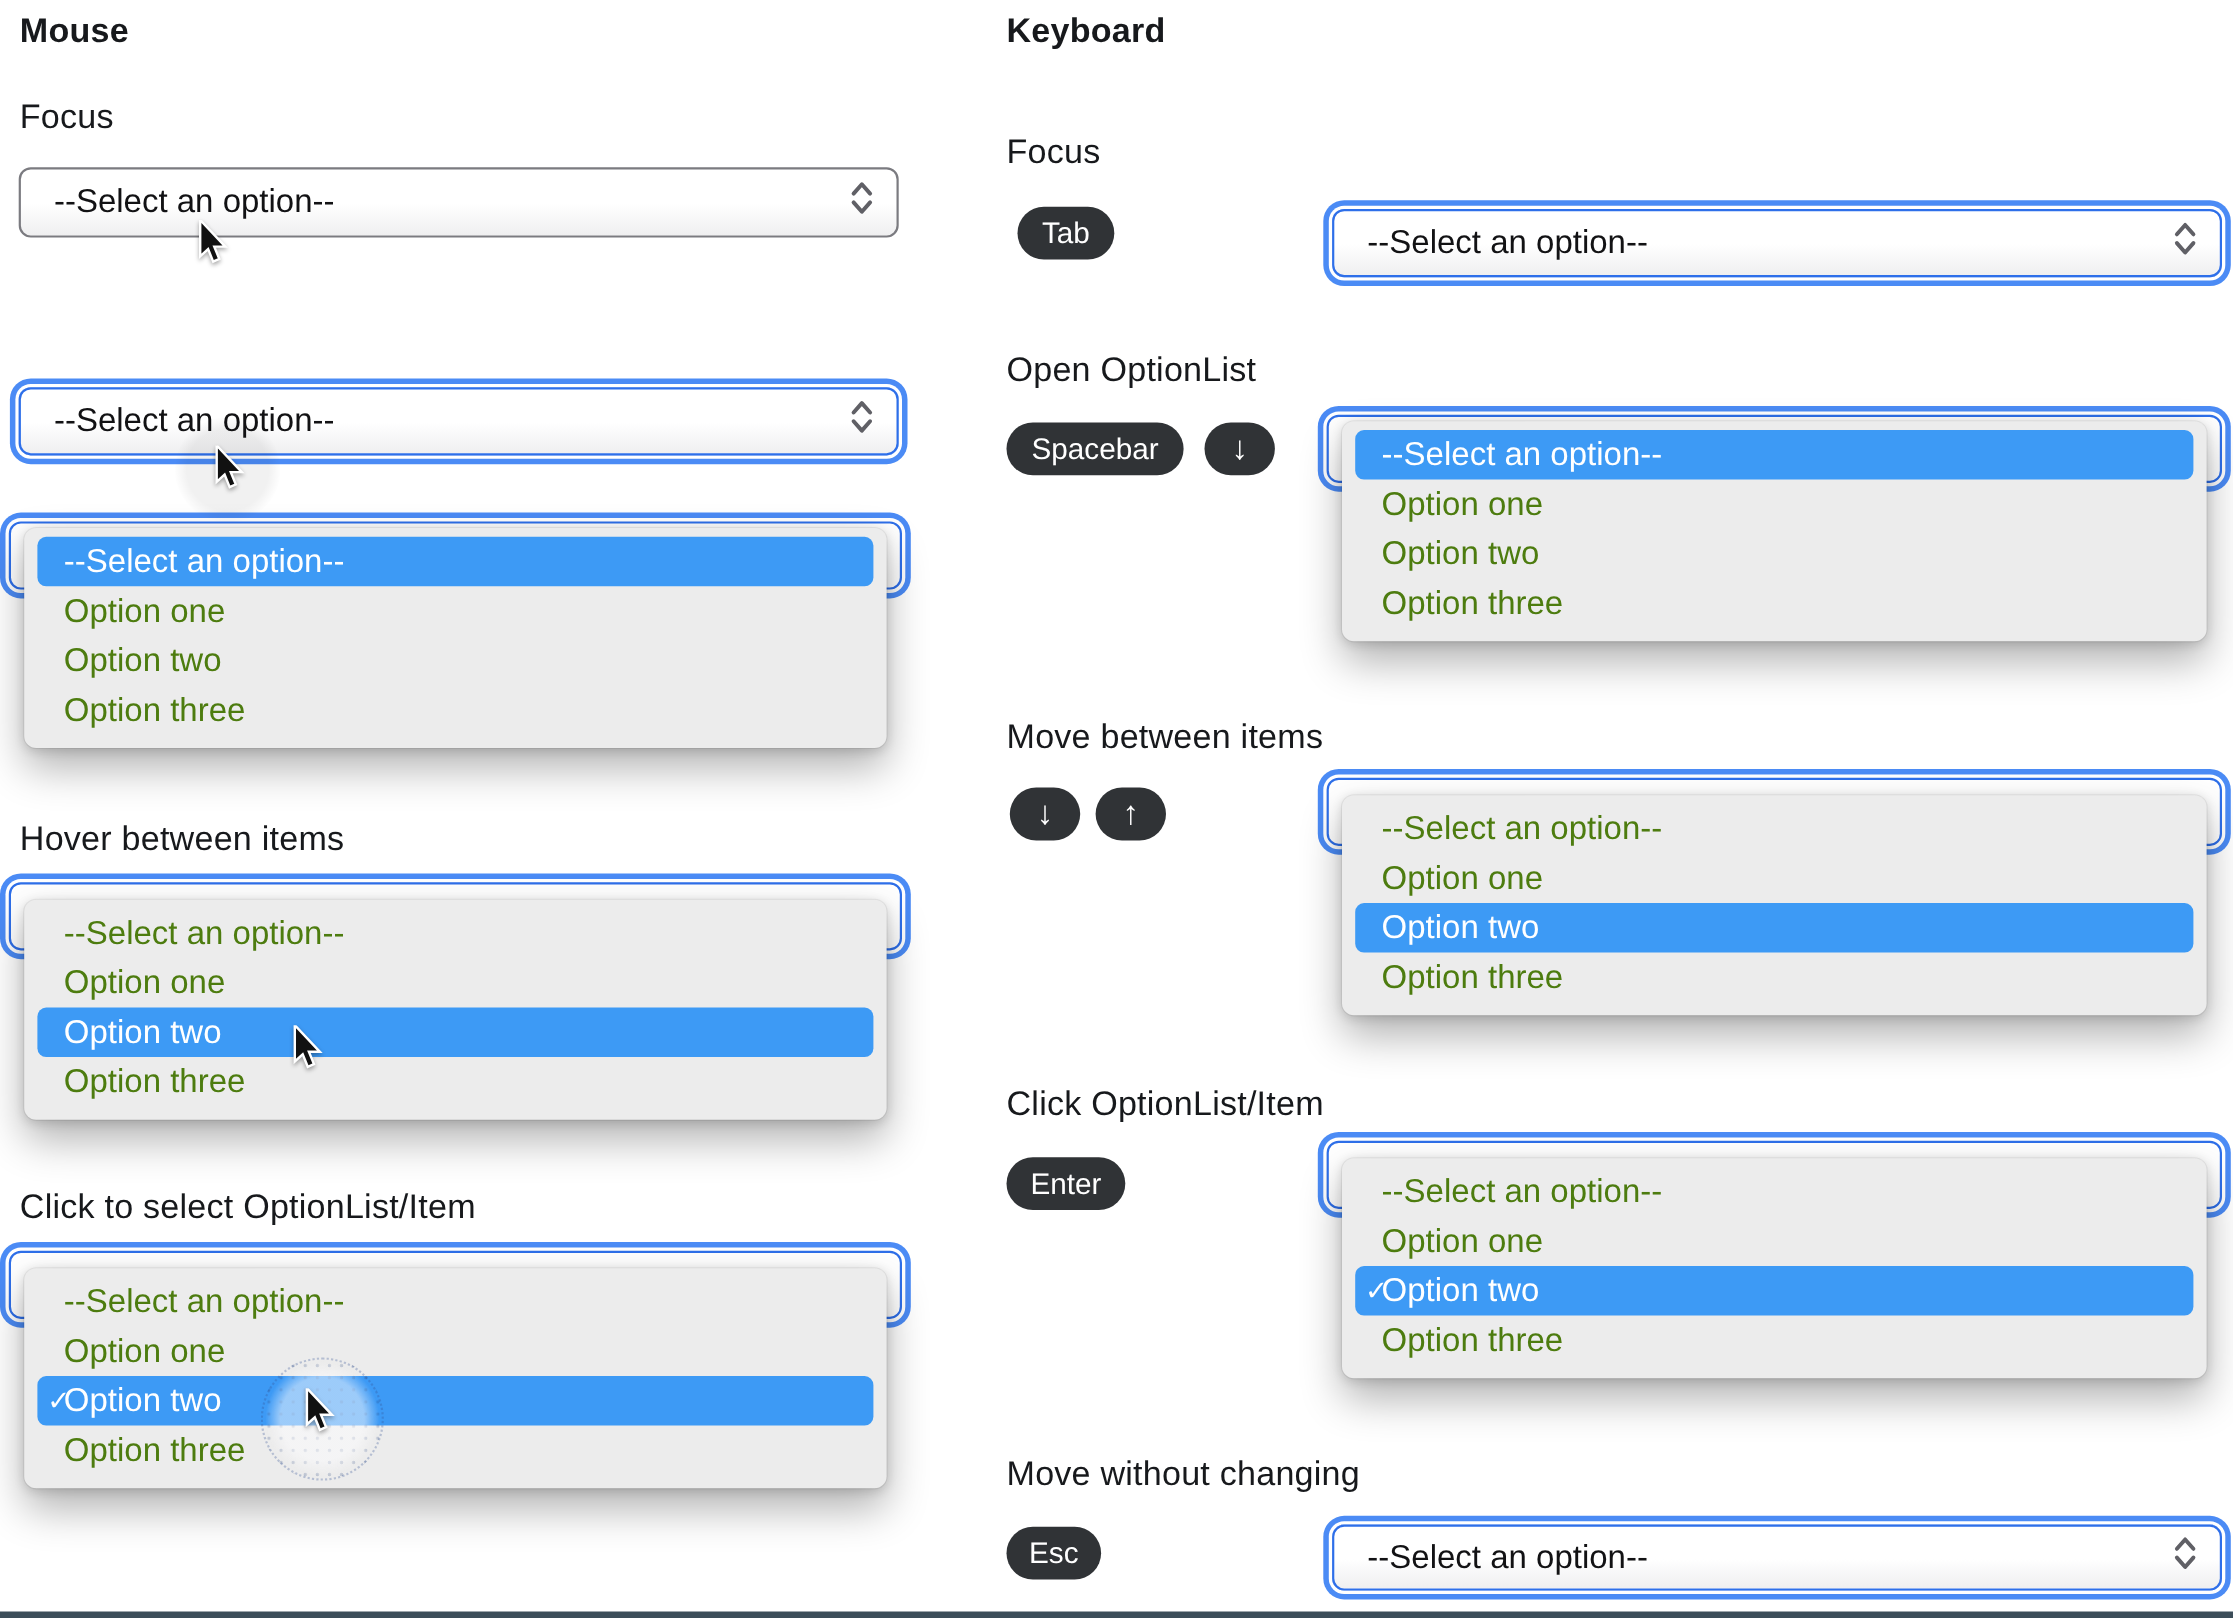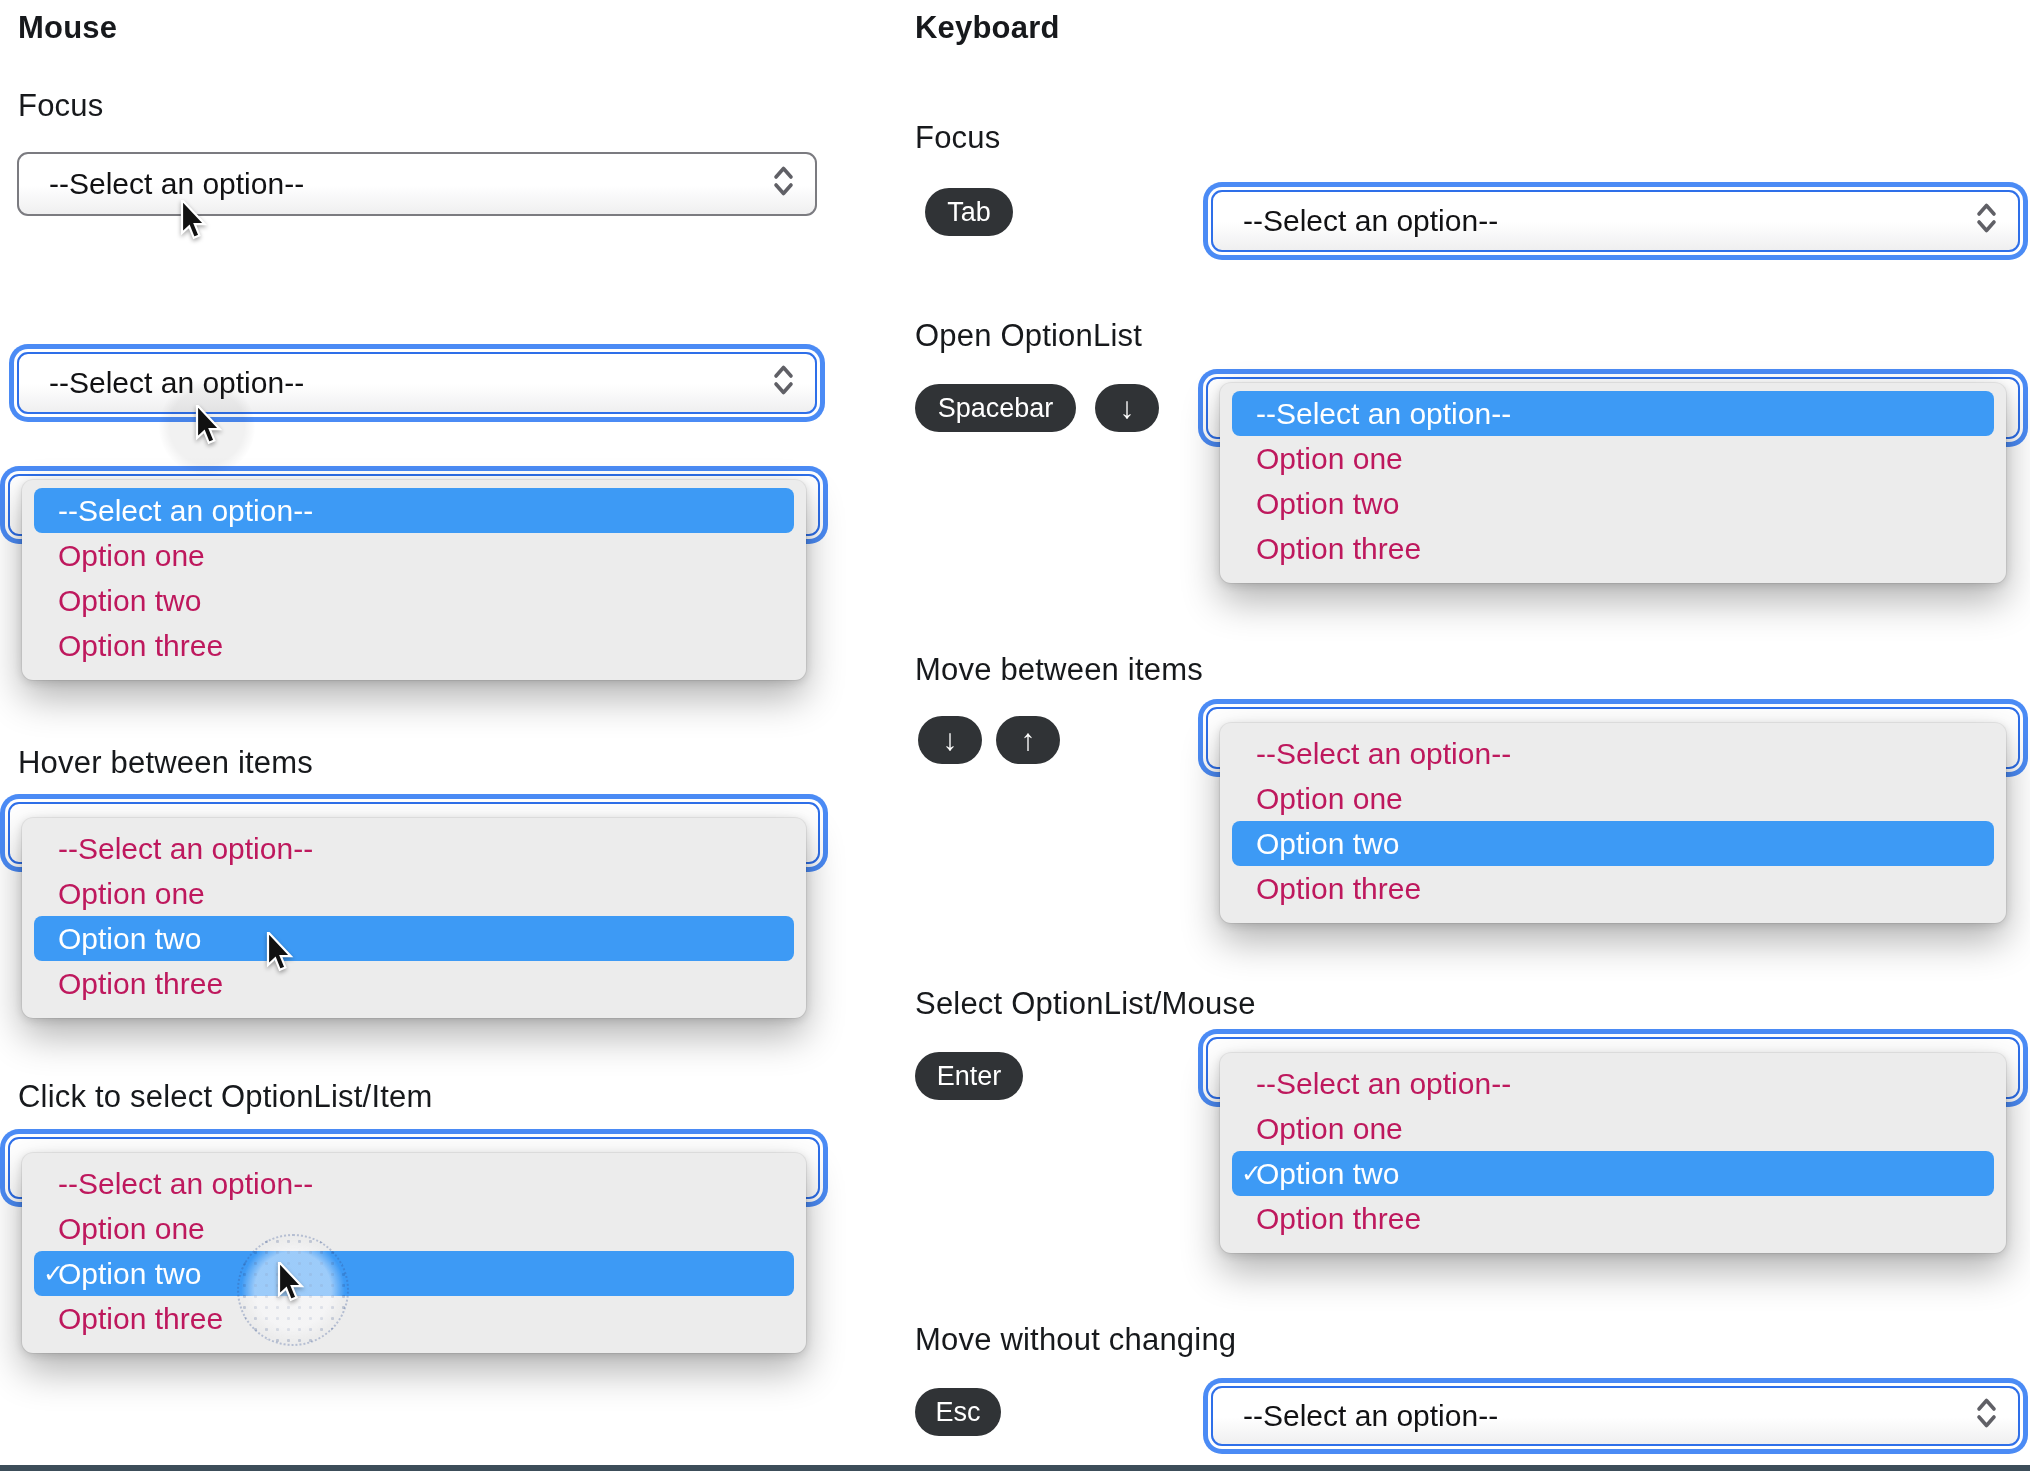--- a/index.html
+++ b/index.html
@@ -32,21 +32,21 @@
     background:#ffffff;border:2px solid #2e6fe9;border-radius:11px;
     box-shadow:0 0 0 3px #ffffff,0 0 0 8px #4b8bf5;
   }
   .panel{
     position:relative;margin:0 14px;background:#ececec;border-radius:11px;
     padding:8px 0 12px;
     box-shadow:0 18px 38px rgba(0,0,0,.30),0 2px 10px rgba(0,0,0,.14),0 0 0 1px rgba(0,0,0,.06);
   }
   .opt{
     position:relative;height:45px;margin:0 12px;padding:0 24px;
-    display:flex;align-items:center;font-size:30px;color:#be185d;border-radius:8px;
+    display:flex;align-items:center;font-size:30px;color:#4d7c0f;border-radius:8px;
     white-space:nowrap;
   }
   .opt.hl{background:#3d9af5;color:#ffffff;}
   .opt .chk{position:absolute;left:9px;font-size:25px;font-weight:400;}
 
   
   .badge{
     position:absolute;box-sizing:border-box;
     display:flex;align-items:center;justify-content:center;
     background:#303336;color:#ffffff;border-radius:25px;font-size:27px;
@@ -188,21 +188,21 @@
   <div class="combo" style="left:1206px;top:707px;width:814px;">
     <div class="ringsel"></div>
     <div class="panel" style="margin-top:16px;">
       <div class="opt">--Select an option--</div>
       <div class="opt">Option one</div>
       <div class="opt hl">Option two</div>
       <div class="opt">Option three</div>
     </div>
   </div>
 
-  <div class="h3" style="left:915px;top:986px;">Select OptionList/Mouse</div>
+  <div class="h3" style="left:915px;top:986px;">Click OptionList/Item</div>
   <div class="badge" style="left:915px;top:1052px;width:108px;height:48px;">Enter</div>
   <div class="combo" style="left:1206px;top:1037px;width:814px;">
     <div class="ringsel"></div>
     <div class="panel" style="margin-top:16px;">
       <div class="opt">--Select an option--</div>
       <div class="opt">Option one</div>
       <div class="opt hl">
         <span class="chk">✓</span>
         <span>Option two</span>
       </div>

